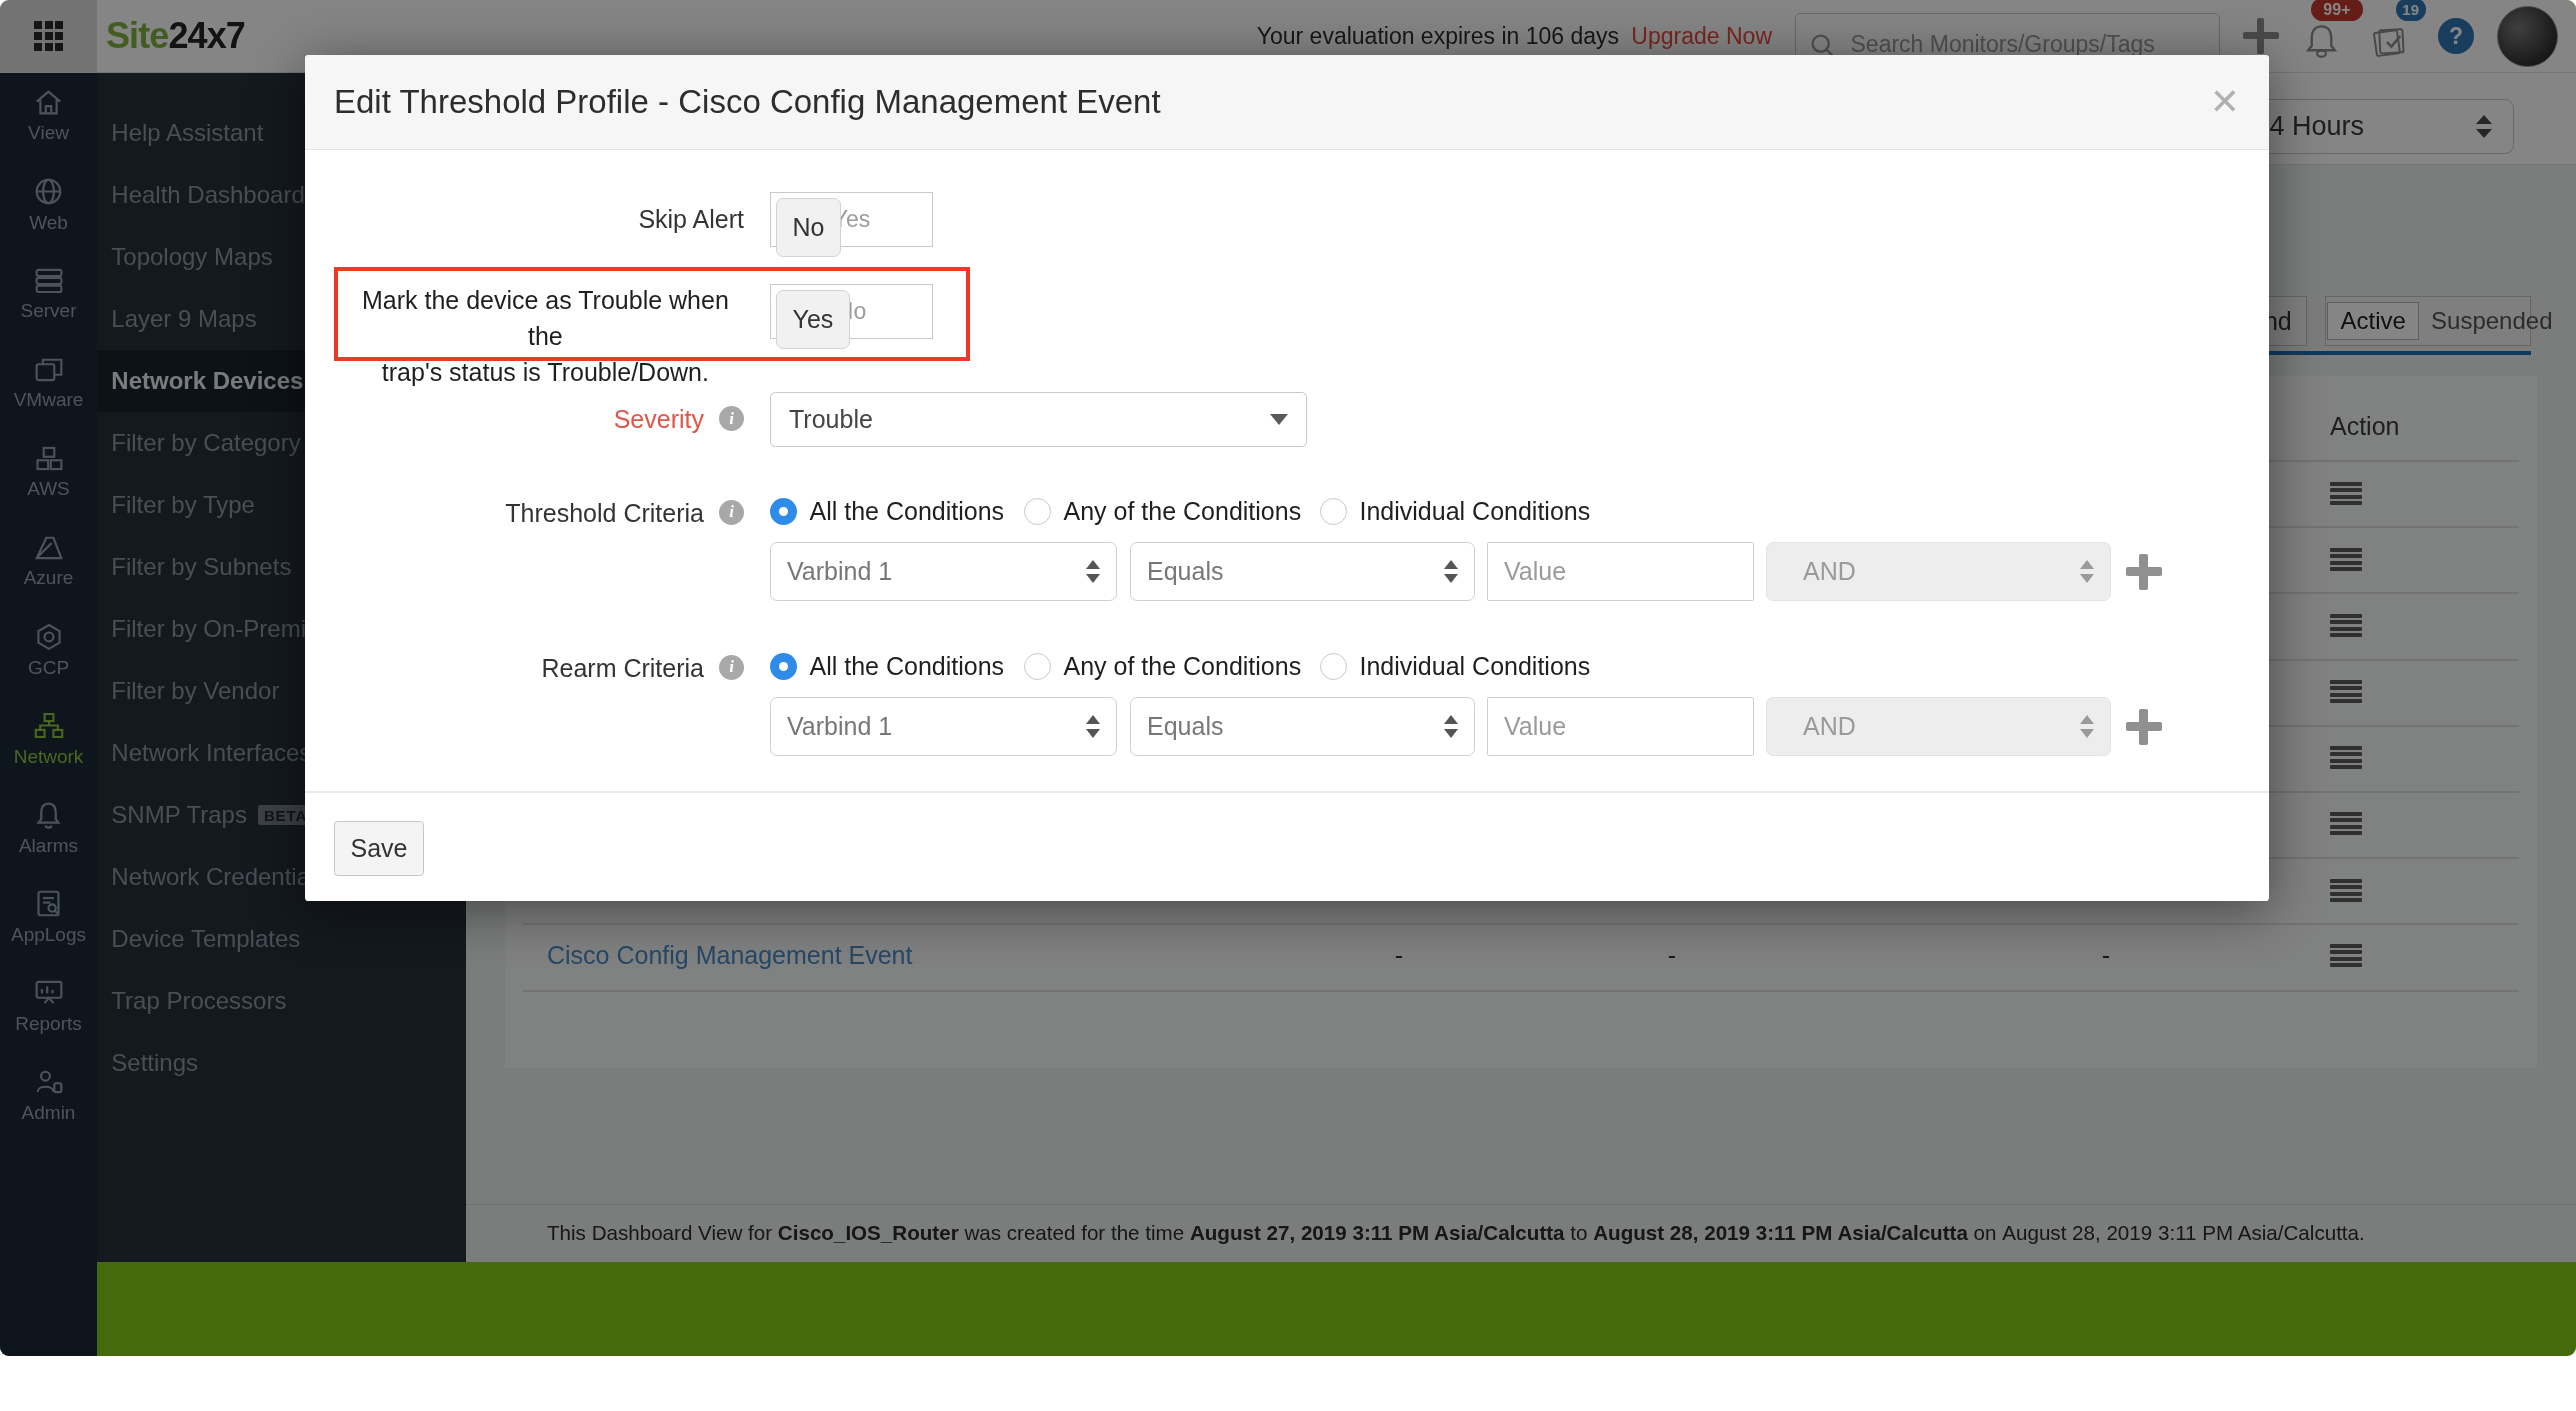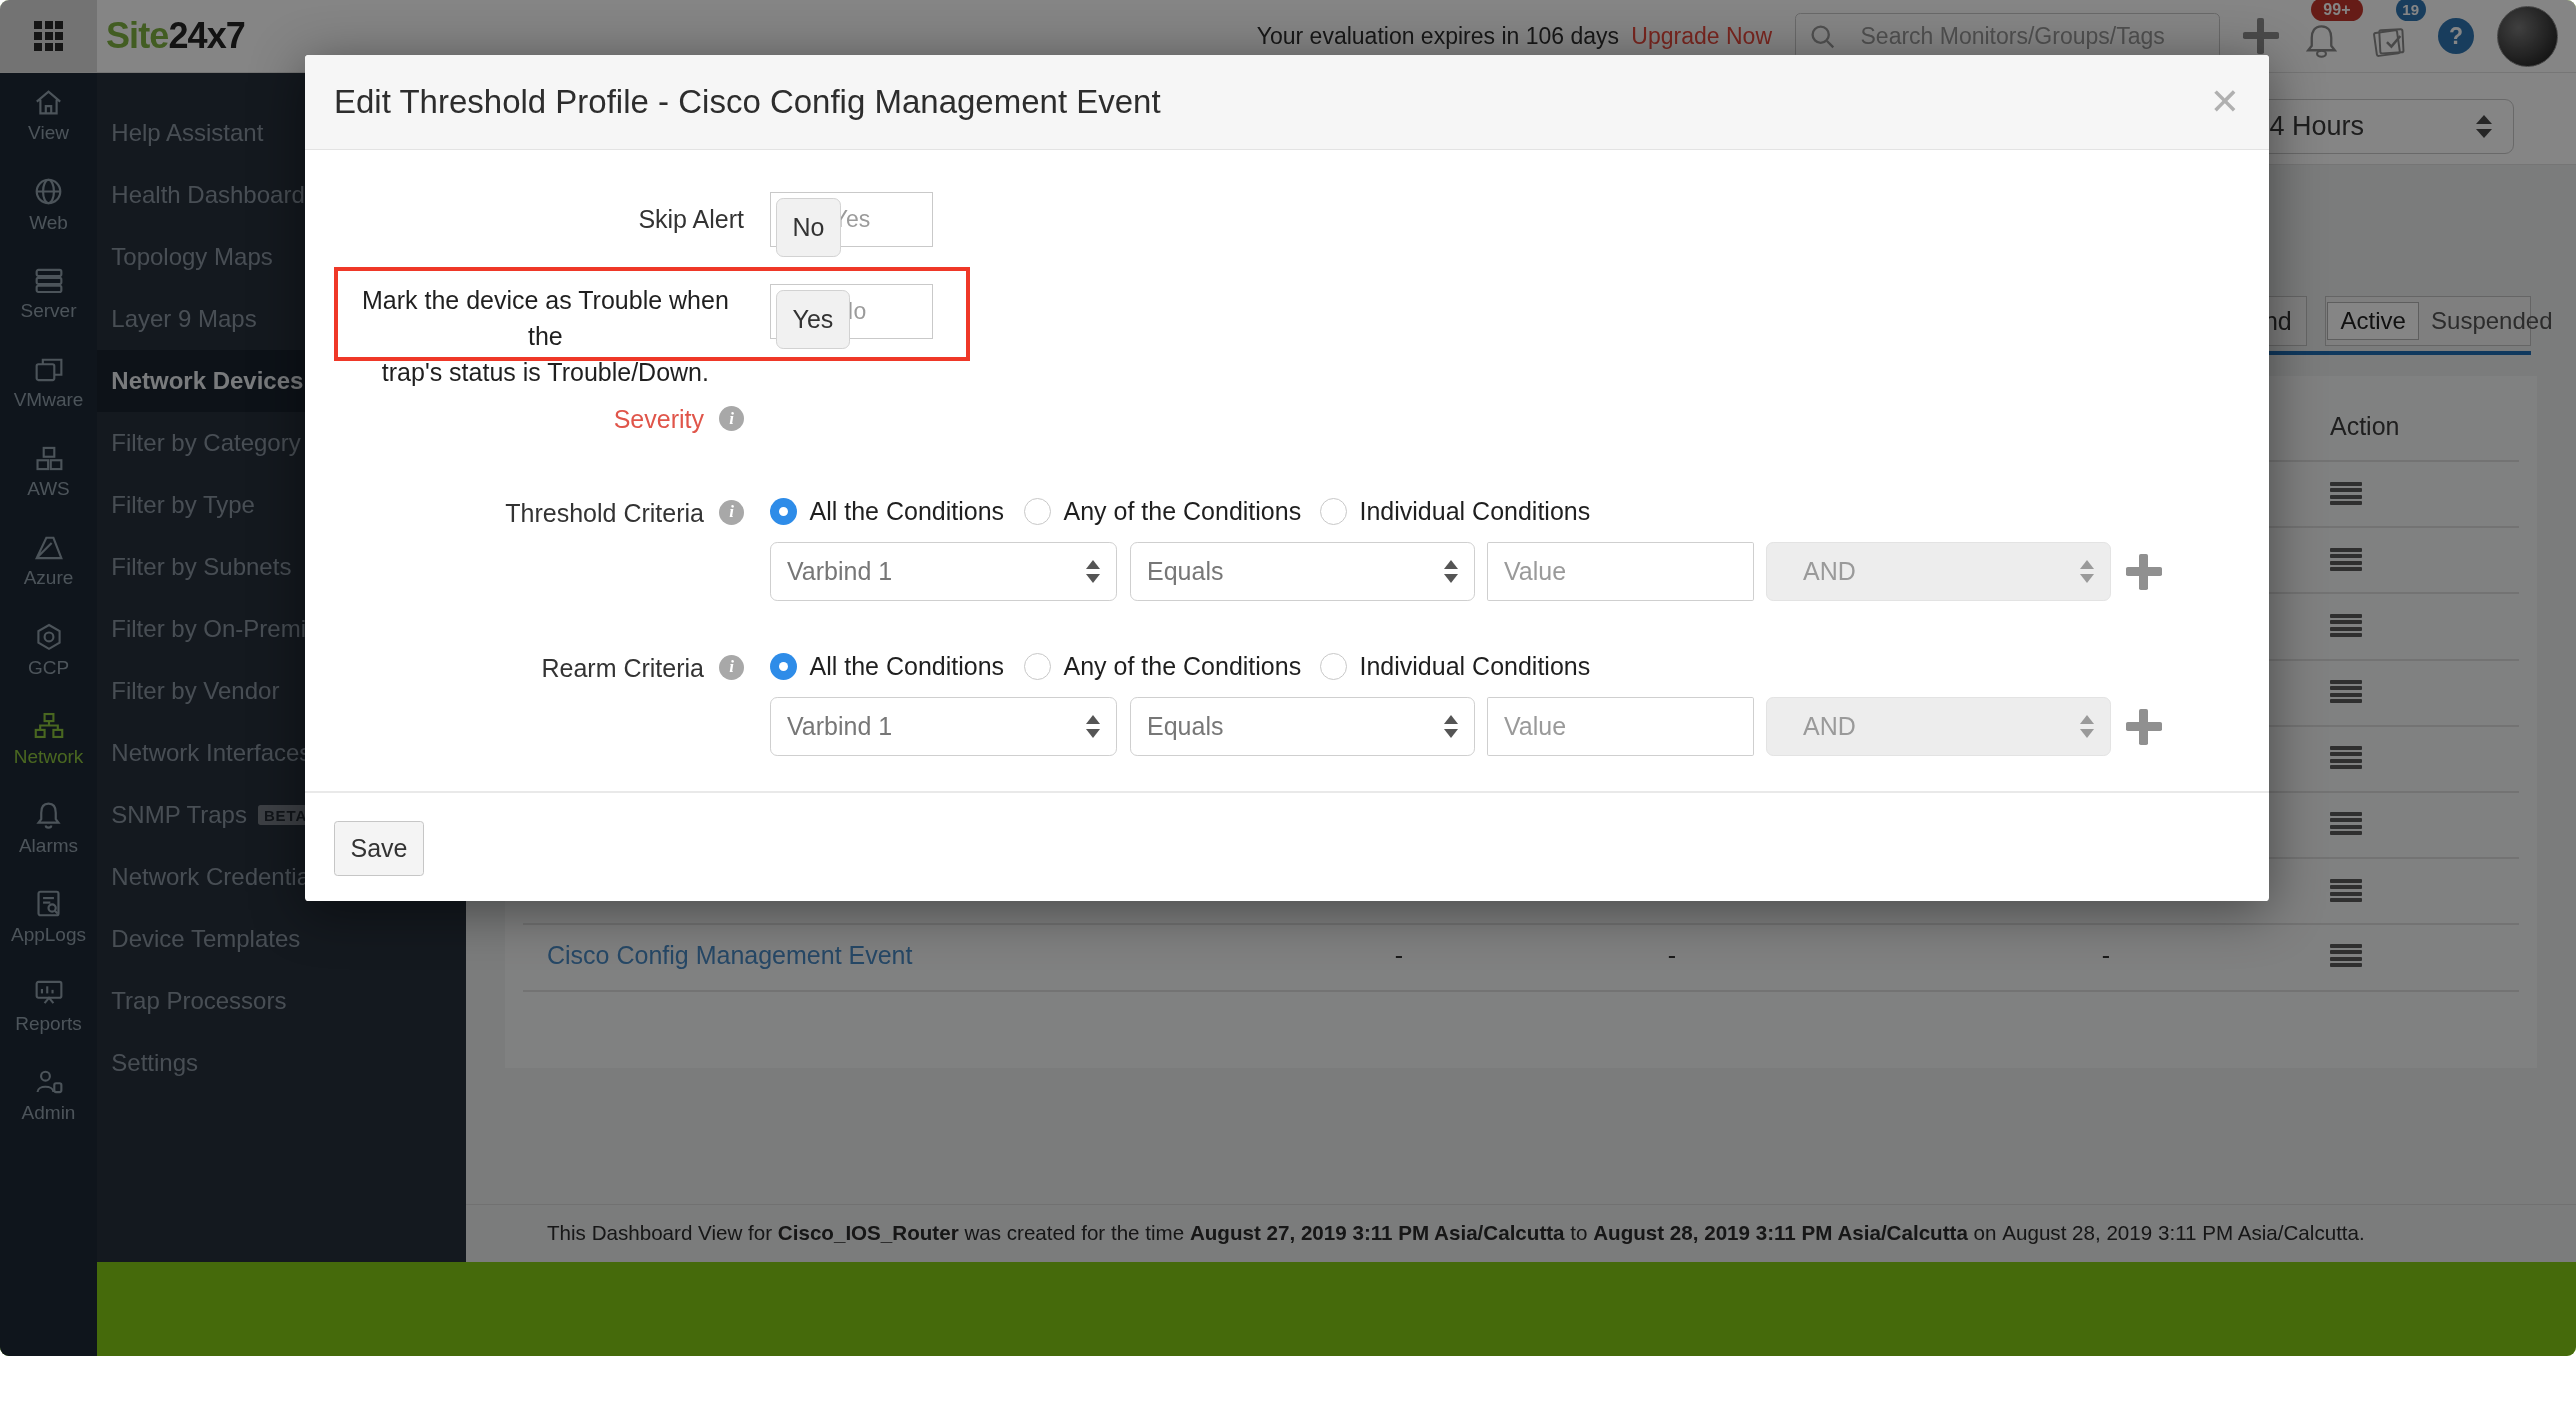--- a/index.html
+++ b/index.html
@@ -9,21 +9,21 @@
   .topbar{position:absolute;left:0;top:0;width:2576px;height:72px;background:#fff;border-bottom:1.8px solid #e2e2e2;z-index:5;}
   .logo-block{position:absolute;left:0;top:0;width:97px;height:72px;background:#dcdcdc;display:flex;align-items:center;justify-content:center;}
   .grid-icon{display:grid;grid-template-columns:repeat(3,8px);grid-template-rows:repeat(3,8px);gap:2.7px;}
   .grid-icon i{background:#2a2a2a;display:block;}
   .brand{position:absolute;left:106px;top:0;height:72px;display:flex;align-items:center;font-size:36px;font-weight:bold;letter-spacing:-0.9px;}
   .brand .b1{color:#7fb241;}
   .brand .b2{color:#262626;}
   .topbar-right{position:absolute;right:18px;top:0;height:72px;display:flex;align-items:center;gap:23px;}
   .eval-text{font-size:23px;color:#2f2f2f;white-space:nowrap;}
   .upgrade{font-size:23px;color:#e8493d;white-space:nowrap;cursor:pointer;margin-left:-10.7px;}
-  .searchbox{width:398px;height:45px;border:1.8px solid #c9c9c9;border-radius:5.4px;display:flex;align-items:center;padding:0 12.5px;gap:23px;background:#fff;}
+  .searchbox{width:398px;height:45px;border:1.8px solid #c9c9c9;border-radius:5.4px;display:flex;align-items:flex-end;padding:0 12.5px;gap:13px;background:#fff;}
   .searchbox input{border:none;outline:none;flex:1;font-size:23px;color:#444;background:transparent;font-family:inherit;}
   .searchbox input::placeholder{color:#9a9a9a;}
   .plus-ic{position:relative;width:36px;height:36px;cursor:pointer;}
   .plus-ic::before,.plus-ic::after{content:'';position:absolute;background:#8f8f8f;border-radius:1.8px;}
   .plus-ic::before{left:14.3px;top:0;width:7.2px;height:36px;}
   .plus-ic::after{left:0;top:14.3px;width:36px;height:7.2px;}
   .tbicon{position:relative;width:45px;height:47px;cursor:pointer;}
   .tbicon svg{position:absolute;left:0;bottom:0;}
   .badge{position:absolute;font-weight:bold;color:#fff;display:flex;align-items:center;justify-content:center;}
   .badge.red{right:-16px;top:-14.3px;min-width:45px;height:23px;border-radius:12.5px;background:#c4372c;font-size:16px;padding:0 3.6px;}
@@ -416,20 +416,24 @@
       </div>
       <div class="toggle" style="left:432px;top:13.4px">
         <div class="topt sel">Yes</div>
         <div class="topt">No</div>
       </div>
     </div>
 
     <div class="mrow" style="top:337px;height:55px">
       <div class="mlabel narrow red" style="top:13.4px">Severity</div>
       <div class="info-ic" style="top:14.3px">i</div>
+      <div class="sev-sel" style="left:436px;top:0;width:537px">
+        <span>Trouble</span>
+        <span class="caret-d"></span>
+      </div>
     </div>
 
     <div class="mrow" style="top:442px;height:30px">
       <div class="mlabel narrow" style="top:1.8px">Threshold Criteria</div>
       <div class="info-ic" style="top:2.7px">i</div>
       <div class="radio-pair" style="left:436px;top:0">
           <span class="radio on"></span>
           <span>All the Conditions</span>
         </div>
       <div class="radio-pair" style="left:690px;top:0">

